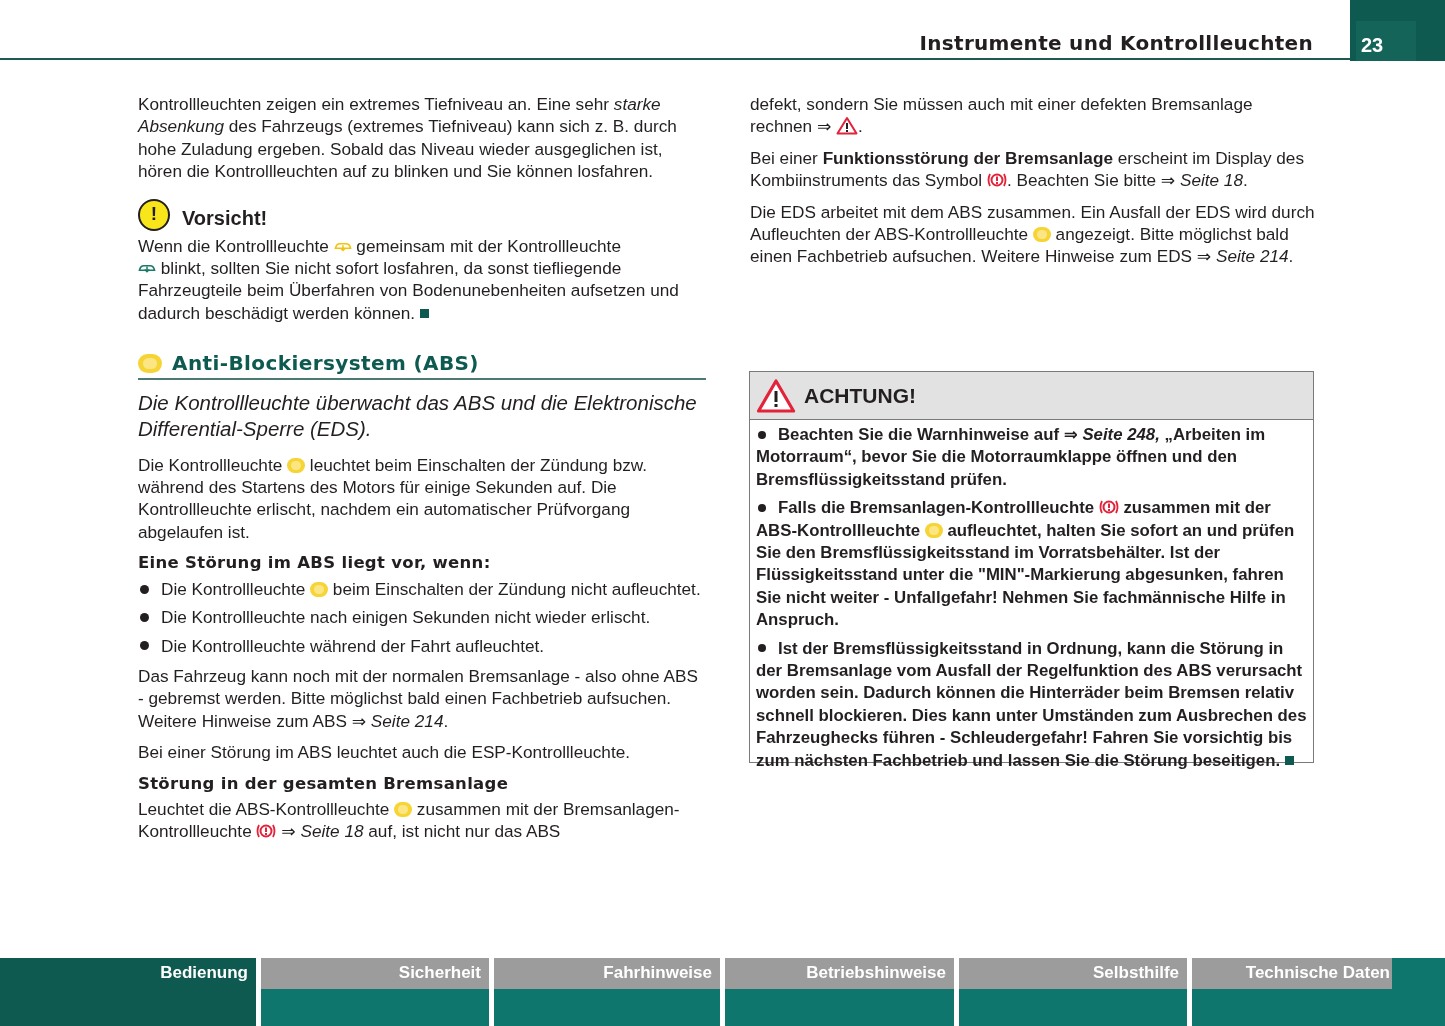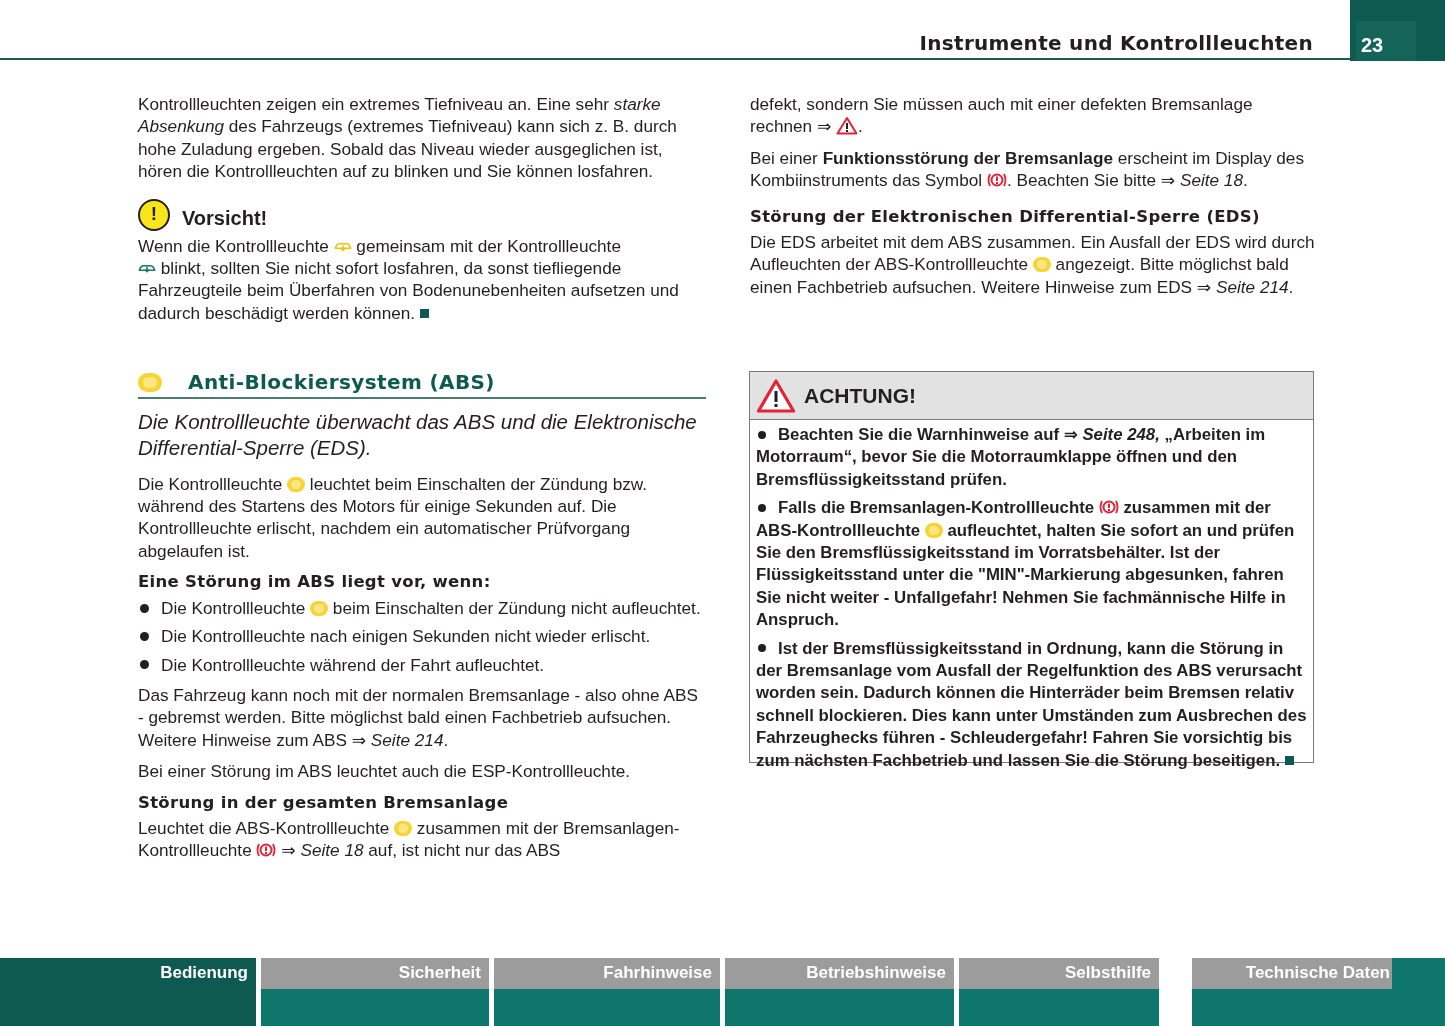--- a/index.html
+++ b/index.html
@@ -36,21 +36,21 @@
   .ico { display: inline-block; vertical-align: -2px; width: 18px; height: 16px; }
   .abs-ico { display:inline-block; width:18px; height:15px; border-radius: 8px; background:#f7d436; position:relative; vertical-align:-2px; }
   .abs-ico::after { content:""; position:absolute; left:4px; top:3px; width:10px; height:9px; border-radius:5px; background:#fbe683; }
   .brake-ico { display:inline-block; width:20px; height:16px; vertical-align:-2px; }
 
   .caution-head { display:flex; align-items:center; margin-top: 16px; margin-bottom: 4px; }
   .caution-icon { width:32px; height:32px; border-radius:50%; background:#f8e61b; border:2.5px solid #231f20; box-sizing:border-box; display:flex; align-items:center; justify-content:center; font-weight:bold; font-size:19px; margin-right: 12px; }
   .caution-title { font-size: 20px; font-weight: bold; margin-top: 8px; }
   .end-mark { display:inline-block; width:9px; height:9px; background:#0e5a50; margin-left:5px; vertical-align: 1px; }
 
-  .section-head { margin-top: 47px; border-bottom: 2px solid #4a7a72; padding-bottom: 3px; display:flex; align-items:center;gap:16px; }
+  .section-head { margin-top: 28px; border-bottom: 2px solid #4a7a72; padding-bottom: 3px; display:flex; align-items:center; }
   .section-head .abs-big { display:inline-block; width:24px; height:19px; border-radius:10px; background:#f7d436; position:relative; margin-right: 10px; }
   .section-head .abs-big::after { content:""; position:absolute; left:5px; top:4px; width:14px; height:11px; border-radius:6px; background:#fbe683; }
   .section-title { font-family: "DejaVu Sans", sans-serif; font-size: 20px; font-weight: bold; color:#0e5a50; letter-spacing: 0.4px; }
   .section-lead { font-style: italic; font-size: 20.5px; line-height: 26px; margin: 10px 0 12px 0; }
 
   .subhead { font-family: "DejaVu Sans", sans-serif; font-weight: bold; font-size: 16.5px; letter-spacing: 0.3px; margin-top: 8px; margin-bottom: 3px; }
   .bullet { margin-bottom: 6px; }
   .bullet .dot { display:inline-block; width:9px; height:9px; border-radius:50%; background:#231f20; margin: 0 12px 2px 2px; vertical-align: middle;}
 
   .warn-box { position:absolute; left: 749px; top: 371px; width: 565px; height: 392px; border: 1.5px solid #7a7a7a; box-sizing: border-box; }
@@ -127,21 +127,20 @@
         <rect x="10" y="7" width="2" height="6" fill="#231f20"></rect>
         <rect x="10" y="14" width="2" height="2" fill="#231f20"></rect>
       </svg><span>.</span></p>
   <p><span>Bei einer </span><span class="b">Funktionsstörung der Bremsanlage</span><span> erscheint im Display des Kombiinstruments das Symbol </span><svg class="brake-ico" viewBox="0 0 20 16">
         <circle cx="10" cy="8" r="5.5" fill="none" stroke="#e2233a" stroke-width="2"></circle>
         <path d="M3 2 Q0 8 3 14 M17 2 Q20 8 17 14" fill="none" stroke="#e2233a" stroke-width="1.8"></path>
         <rect x="9" y="4.5" width="2" height="4.5" fill="#e2233a"></rect>
         <rect x="9" y="10" width="2" height="2" fill="#e2233a"></rect>
       </svg><span>. Beachten Sie bitte ⇒ </span><span class="it">Seite 18</span><span>.</span></p>
 
-  <div class="subhead" style="margin-top:14px">Störung der Elektronischen Differential-Sperre (EDS)</div>
   <p><span>Die EDS arbeitet mit dem ABS zusammen. Ein Ausfall der EDS wird durch Aufleuchten der ABS-Kontrollleuchte </span><span class="abs-ico"></span><span> angezeigt. Bitte möglichst bald einen Fachbetrieb aufsuchen. Weitere Hinweise zum EDS ⇒ </span><span class="it">Seite 214</span><span>.</span></p>
 </div>
 
 <div class="warn-box">
   <div class="warn-head">
     <svg class="tri" viewBox="0 0 40 36">
         <path d="M20 3 L37.5 33 L2.5 33 Z" fill="#fff" stroke="#e2233a" stroke-width="3.2" stroke-linejoin="round"></path>
         <rect x="18.5" y="13" width="3" height="11" fill="#231f20"></rect>
         <rect x="18.5" y="26" width="3" height="3" fill="#231f20"></rect>
       </svg>
@@ -169,21 +168,21 @@
       <span class="tab-label">Sicherheit</span>
     </div>
   <div class="tab" style="left:494px;width:226px">
       <div class="top"></div>
       <span class="tab-label">Fahrhinweise</span>
     </div>
   <div class="tab" style="left:725px;width:229px">
       <div class="top"></div>
       <span class="tab-label">Betriebshinweise</span>
     </div>
-  <div class="tab" style="left:959px;width:200px">
+  <div class="tab" style="left:959px;width:228px">
       <div class="top"></div>
       <span class="tab-label">Selbsthilfe</span>
     </div>
   <div class="tab" style="left:1192px;width:253px">
       <div class="top" style="right:53px"></div>
       <span class="tab-label" style="right:55px">Technische Daten</span>
     </div>
 </div>
 
 </body></html>

